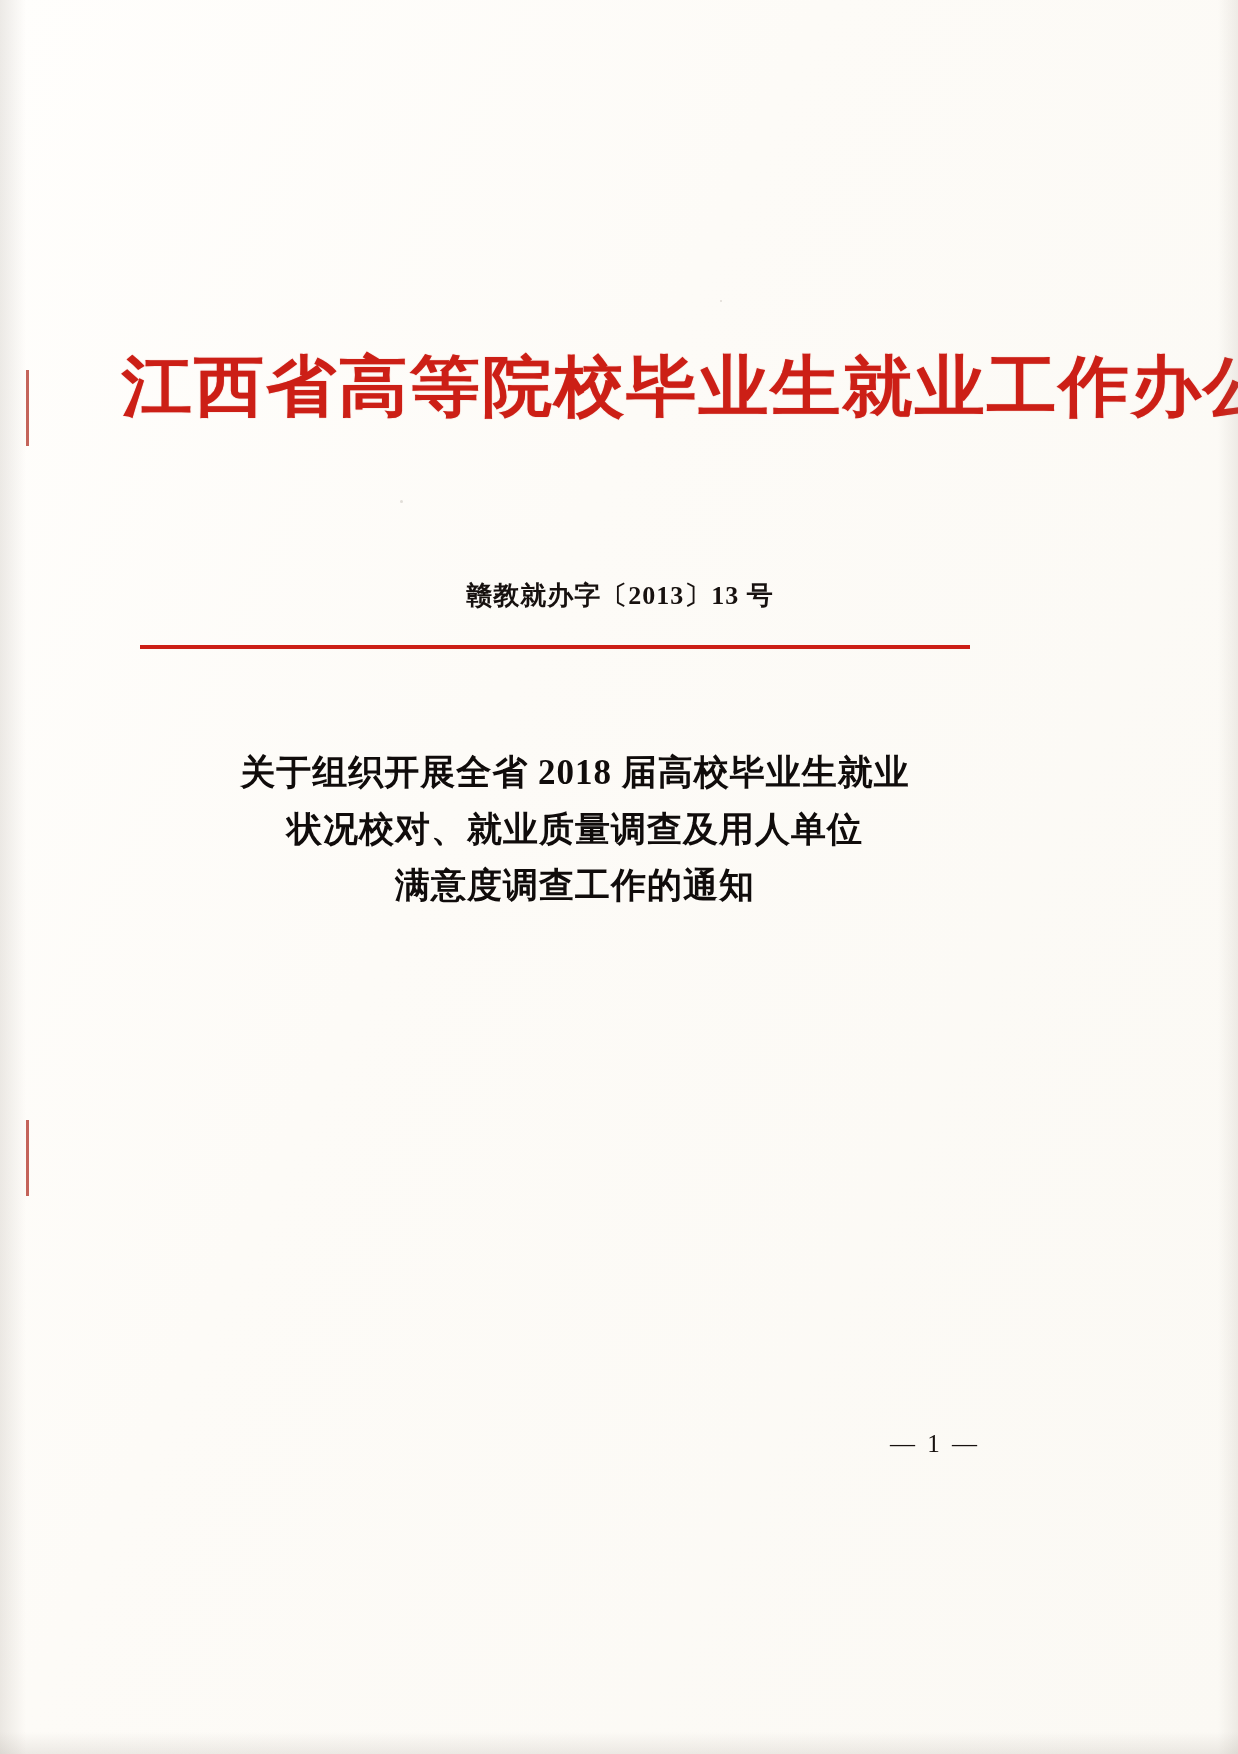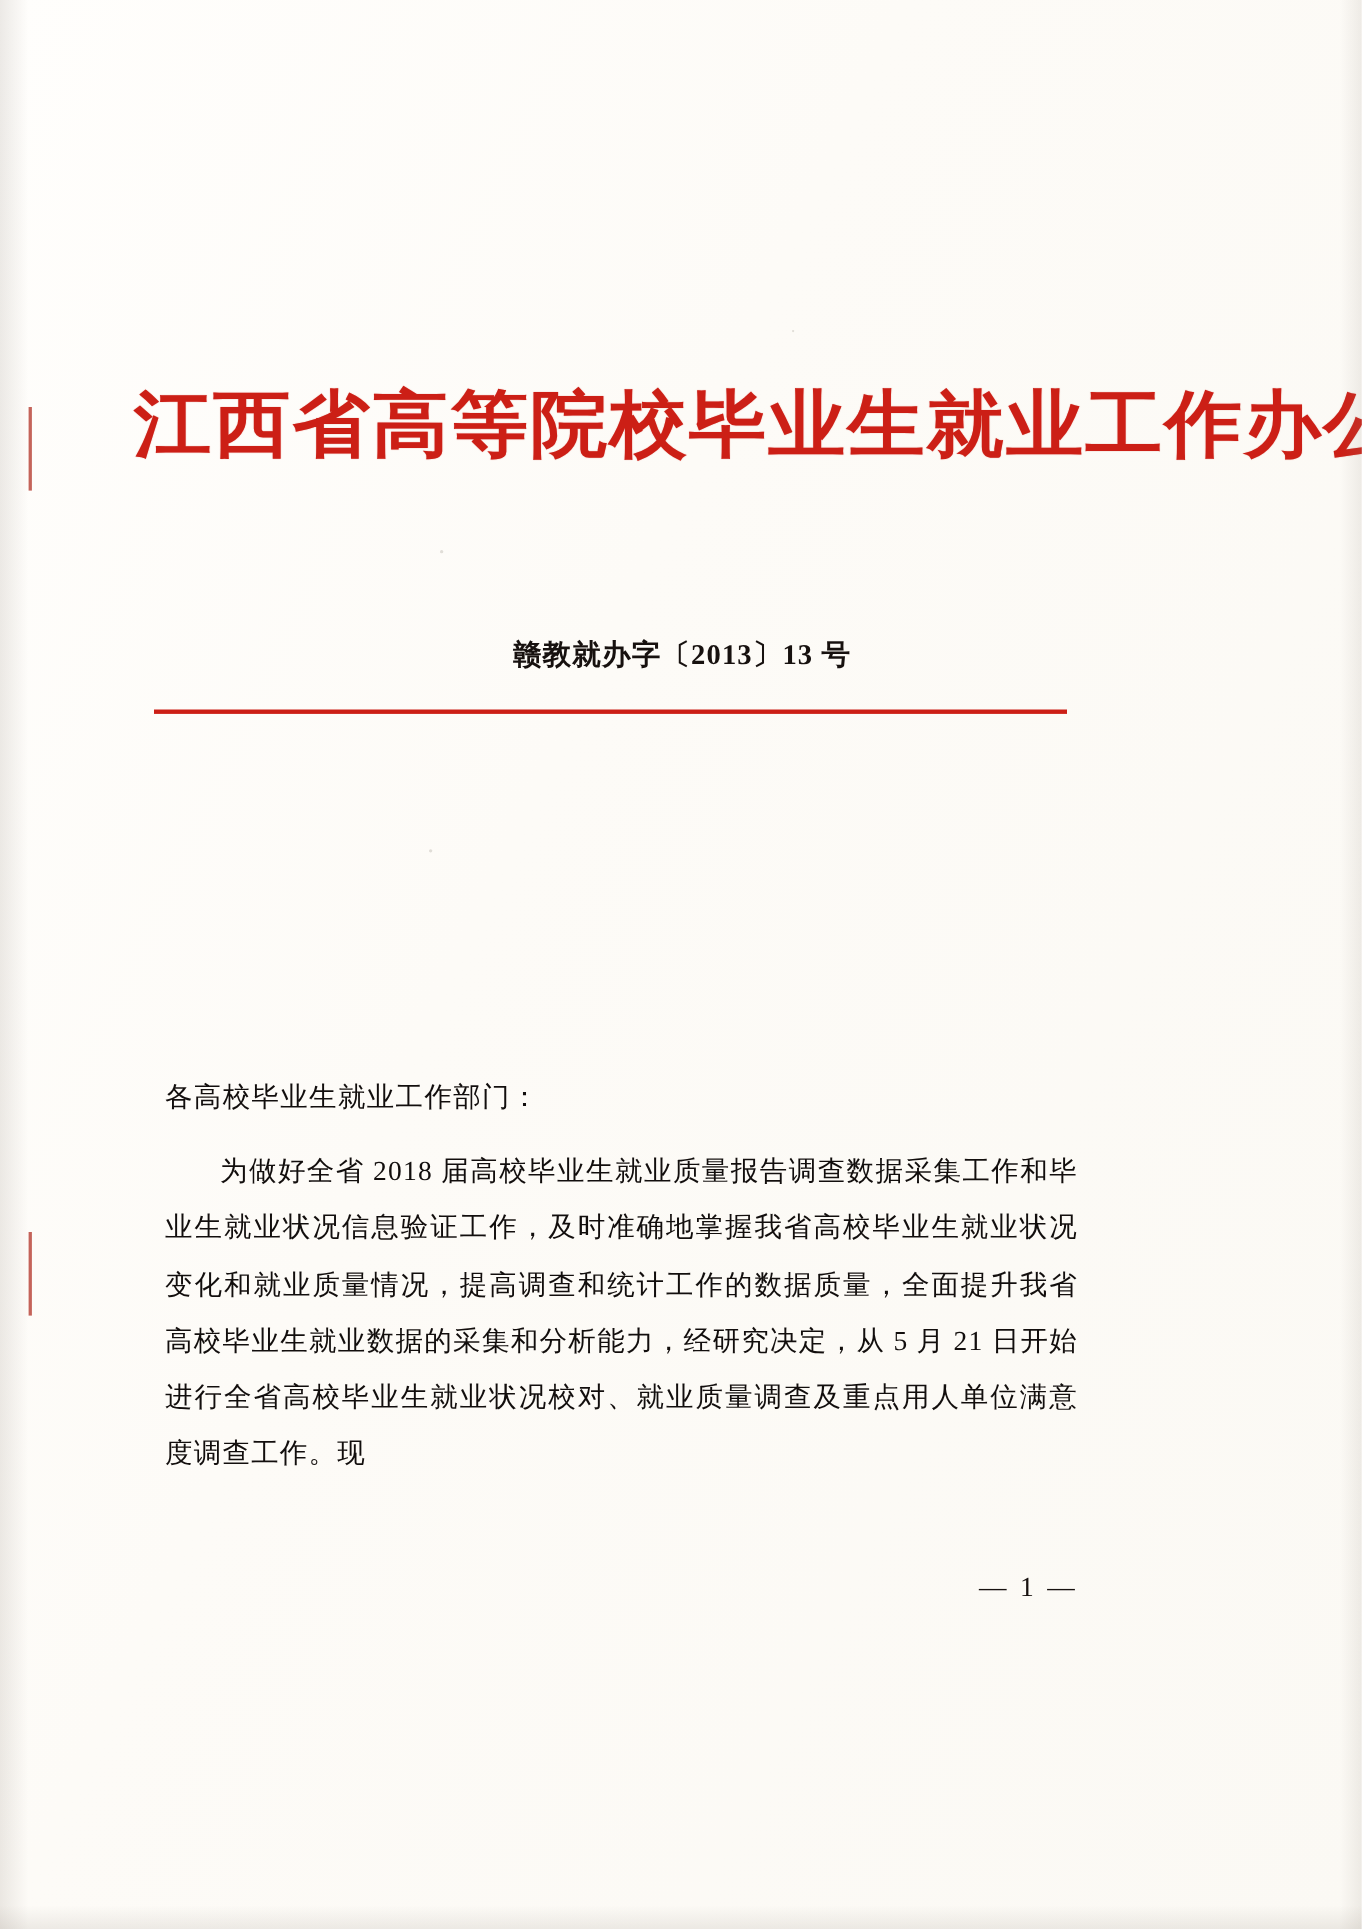--- a/index.html
+++ b/index.html
@@ -164,24 +164,23 @@
   <div class="binding-mark m2"></div>
 
   <div class="content">
 
     <div class="letterhead">江西省高等院校毕业生就业工作办公室</div>
 
     <div class="doc-number">赣教就办字〔2013〕13 号</div>
 
     <div class="red-rule"></div>
 
+    <div class="title">关于组织开展全省 2018 届高校毕业生就业<br>状况校对、就业质量调查及用人单位<br>满意度调查工作的通知</div>
 
-    <div class="salutation">各高校毕业生就业工作部门：</div>
 
-    <div class="body-text">为做好全省 2018 届高校毕业生就业质量报告调查数据采集工作和毕业生就业状况信息验证工作，及时准确地掌握我省高校毕业生就业状况变化和就业质量情况，提高调查和统计工作的数据质量，全面提升我省高校毕业生就业数据的采集和分析能力，经研究决定，从 5 月 21 日开始进行全省高校毕业生就业状况校对、就业质量调查及重点用人单位满意度调查工作。现</div>
 
     <div class="page-number">— 1 —</div>
   </div>
 
   <div class="edge-shadow-left"></div>
   <div class="edge-shadow-right"></div>
   <div class="edge-shadow-bottom"></div>
 
   <div class="speckle" style="left:400px; top:500px; width:3px; height:3px;"></div>
   <div class="speckle" style="left:390px; top:772px; width:3px; height:3px;"></div>

